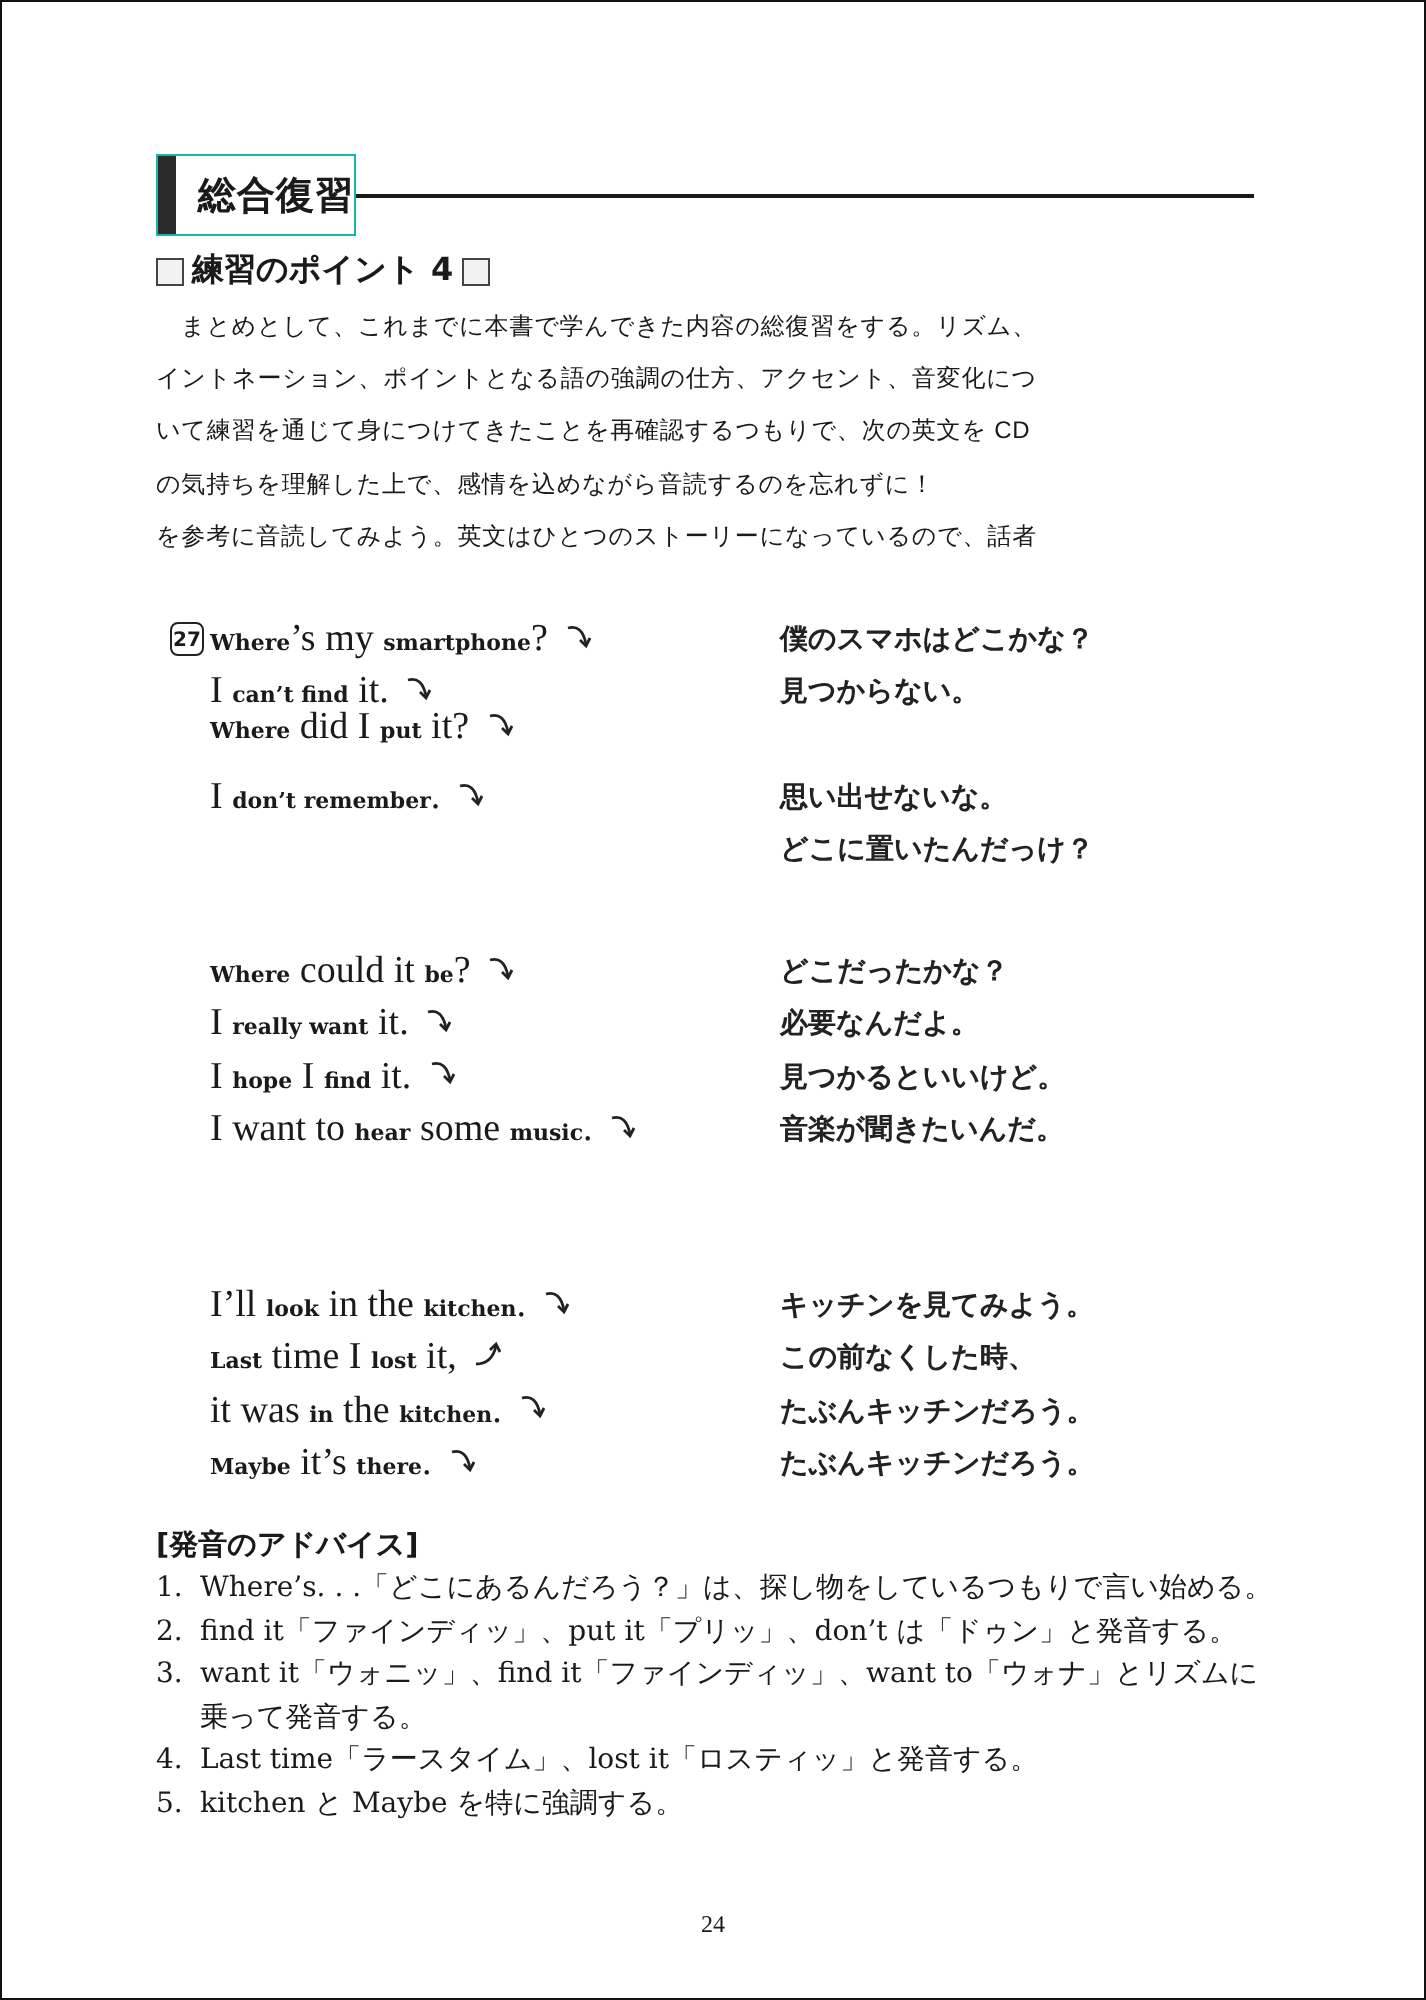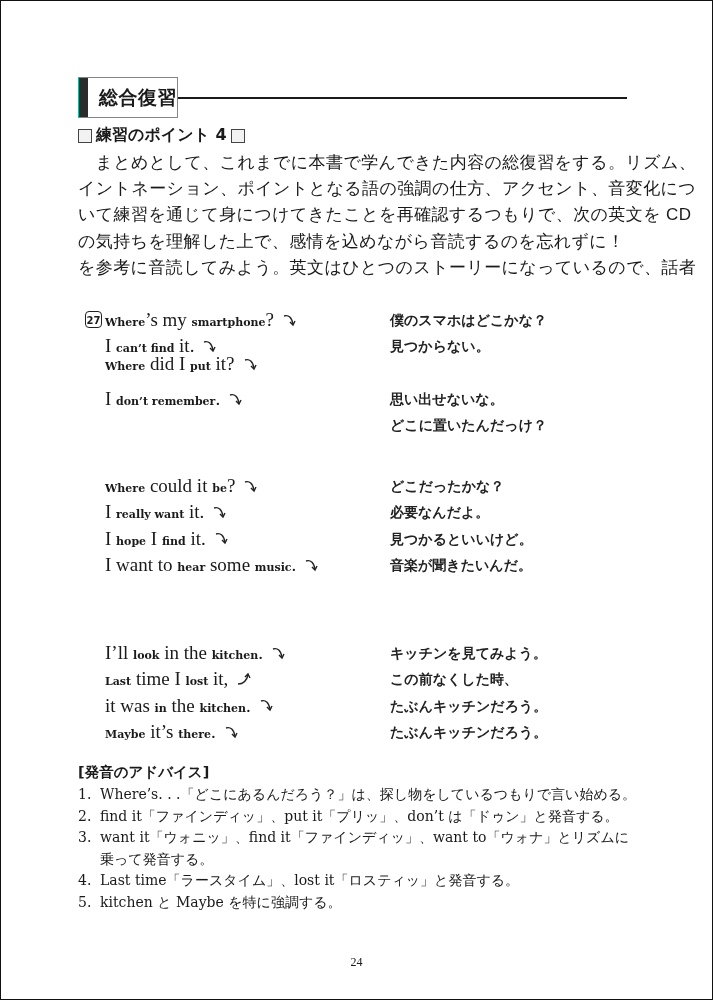--- a/index.html
+++ b/index.html
@@ -12,21 +12,21 @@
   .section-header .bar { position: absolute; left: 0; top: 0; bottom: 0; width: 9px; background: #2b2b2b; }
   .section-header .title { position: absolute; left: 20px; top: 7px; font-size: 19px; font-weight: bold;
                            letter-spacing: 0.5px; }
   .header-rule { position: absolute; left: 178px; top: 97px; width: 449px; height: 2px; background: #1a1a1a; }
 
   .point-title { position: absolute; left: 78px; top: 125px; font-size: 16px; font-weight: bold;
                  display: flex; align-items: center; gap: 4px; }
   .sq { display: inline-block; width: 14px; height: 14px; border: 1px solid #444; background: #f2f2f2; box-sizing: border-box; }
 
   .intro { position: absolute; left: 78px; top: 150px; width: 560px; font-family: Liberation Sans, sans-serif;
-           font-size: 17px; line-height: 26.2px; letter-spacing: 0.4px; }
+           font-size: 12px; line-height: 26.2px; letter-spacing: 0.4px; }
   .intro p { margin: 0; white-space: nowrap; }
 
   .dialog { position: absolute; left: 85px; }
   .en-line { position: absolute; left: 20px; font-family: "Liberation Serif", serif; font-size: 19px;
              white-space: nowrap; height: 26px; line-height: 26px; }
   .en-line b { font-family: "DejaVu Serif", serif; font-weight: bold; font-size: 11px; }
   .ja-line { position: absolute; left: 305px; font-size: 14px; font-weight: bold; white-space: nowrap;
              height: 26px; line-height: 26px; color: #222; }
   .arrow { display: inline-block; margin-left: 8px; vertical-align: middle; }
   .num-badge { position: absolute; left: 0; top: 4px; width: 17px; height: 17px; border: 1.5px solid #222;

